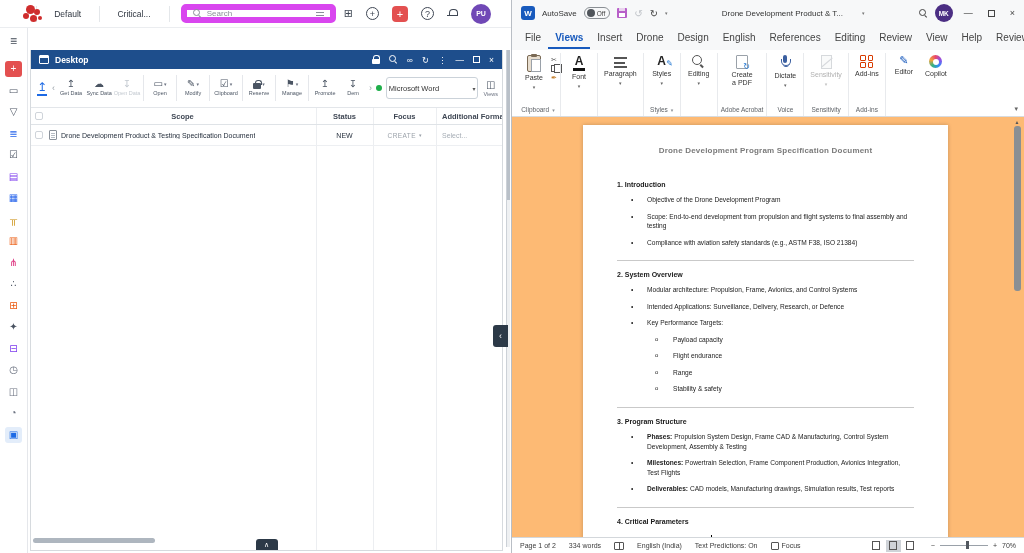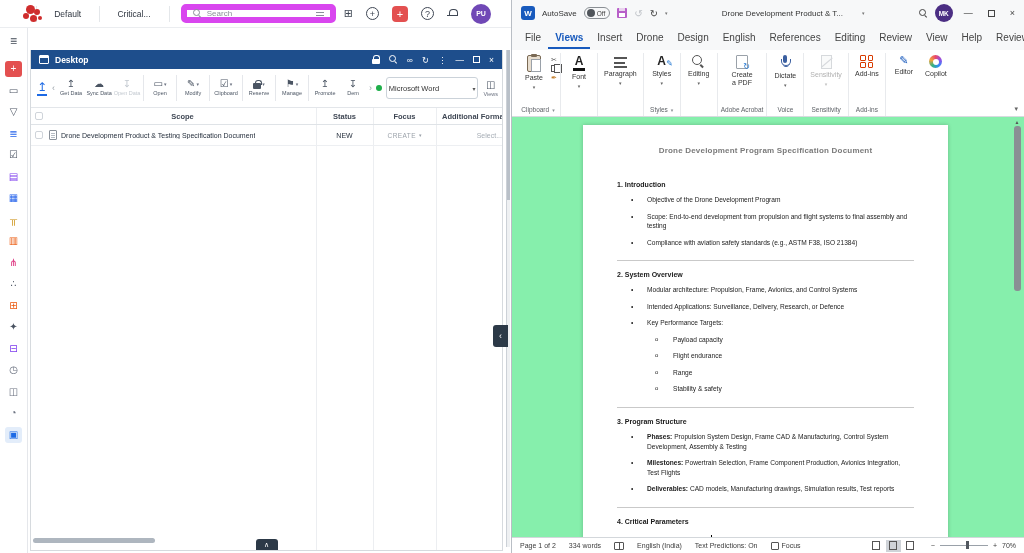--- a/index.html
+++ b/index.html
@@ -88,21 +88,21 @@
   .grid-area { flex:1; position:relative; overflow:hidden; }
   .colline { position:absolute; top:0; bottom:0; width:1px; background:#eceef1; }
   .thead { position:relative; display:flex; align-items:center; height:17px; border-bottom:1px solid #dfe3e7; font-size:7.5px; font-weight:bold; color:#3f4754; }
   .trow { position:relative; display:flex; align-items:center; height:21px; border-bottom:1px solid #edeff2; font-size:7px; color:#1f2937; }
   .c-cb { width:16px; display:flex; justify-content:center; }
   .cb { width:8px; height:8px; border:1px solid #cfd4da; border-radius:2px; }
   .c-name { width:269px; display:flex; align-items:center; gap:4px; padding-left:2px; }
   .thead .c-name { justify-content:center; }
   .c-status { width:57px; text-align:center; }
   .c-action { width:63px; text-align:center; display:flex; align-items:center; justify-content:center; gap:3px; }
-  .c-add { flex:1; padding-left:6px; text-align:right; overflow:hidden; white-space:nowrap; }
+  .c-add { flex:1; padding-left:6px; text-align:left; overflow:hidden; white-space:nowrap; }
   .pageico { position:relative; width:8px; height:10px; border:1px solid #8a919a; border-radius:1px; background:#fff; flex:none; }
   .pageico:before { content:""; position:absolute; left:1px; top:2px; width:4px; height:1px; background:#b6bcc3; box-shadow:0 2px 0 #b6bcc3,0 4px 0 #b6bcc3; }
   .action-txt { font-size:6.5px; letter-spacing:.4px; color:#9aa1a9; }
   .sel-ph { color:#a6adb5; }
   .hscroll { position:absolute; left:2px; right:2px; bottom:7px; height:5px; }
   .hscroll i { position:absolute; left:0; top:0; width:122px; height:5px; background:#aeb6bf; border-radius:3px; }
   .upbtn { position:absolute; left:50%; transform:translateX(-50%); bottom:0; width:22px; height:11px; background:#2c3947; border-radius:3px 3px 0 0; color:#fff; font-size:7px; display:flex; align-items:center; justify-content:center; line-height:1; }
 
   
   .word-app { position:absolute; left:512px; top:0; width:512px; height:553px; background:#f7f8f9; }
@@ -163,21 +163,21 @@
   .micico:before { content:""; position:absolute; left:4px; top:0; width:4px; height:8px; background:#3b5fa0; border-radius:2px; }
   .micico:after { content:""; position:absolute; left:2px; top:4px; width:8px; height:6px; border:1px solid #3b5fa0; border-top:none; border-radius:0 0 5px 5px; box-shadow:0 3px 0 -2px #3b5fa0; }
   .sensico { position:relative; width:11px; height:14px; border:1px solid #9aa1a9; background:#f2f3f5; }
   .sensico:after { content:""; position:absolute; left:-2px; top:6px; width:14px; height:1px; background:#9aa1a9; transform:rotate(-40deg); }
   .gridico { width:13px; height:13px; display:grid; grid-template-columns:1fr 1fr; gap:1.5px; }
   .gridico i { border:1.5px solid #d83b01; border-radius:1px; }
   .editorico { font-size:11px; color:#185abd; line-height:1; }
   .copico { width:13px; height:13px; border-radius:50%; background:conic-gradient(#e9486b,#8f4fe8,#2e8ef7,#35b37e,#f2a33c,#e9486b); position:relative; }
   .copico:after { content:""; position:absolute; inset:3.5px; background:#fff; border-radius:50%; }
 
-  .doc-area { position:absolute; left:0; top:117px; right:0; bottom:16px; background:#86efac; overflow:hidden; }
+  .doc-area { position:absolute; left:0; top:117px; right:0; bottom:16px; background:#fdba74; overflow:hidden; }
   .page { position:absolute; left:71px; top:8px; width:365px; height:600px; background:#fff; box-shadow:0 0 4px rgba(0,0,0,.22); padding:21px 34px 0; }
   .doc-title { text-align:center; font-size:8px; font-weight:bold; color:#7a7a7a; margin-bottom:26px; letter-spacing:.2px; }
   .doc-h { font-size:7px; font-weight:bold; color:#1a1a1a; margin:10px 0 3px; }
   .doc-hr { border:none; border-top:1px solid #c9c9c9; margin:13px 0 10px; }
   .doc-ul { list-style:none; }
   .doc-li { position:relative; font-size:6.6px; color:#222; line-height:1.45; margin:7px 0; padding-left:30px; padding-right:6px; }
   .doc-li:before { content:"•"; position:absolute; left:14px; top:0; }
   .doc-li.sub { padding-left:56px; }
   .doc-li.sub:before { content:"o"; left:38px; font-size:6px; }
   .caret { display:inline-block; width:1px; height:8px; background:#000; vertical-align:-1.5px; margin-left:1px; }

